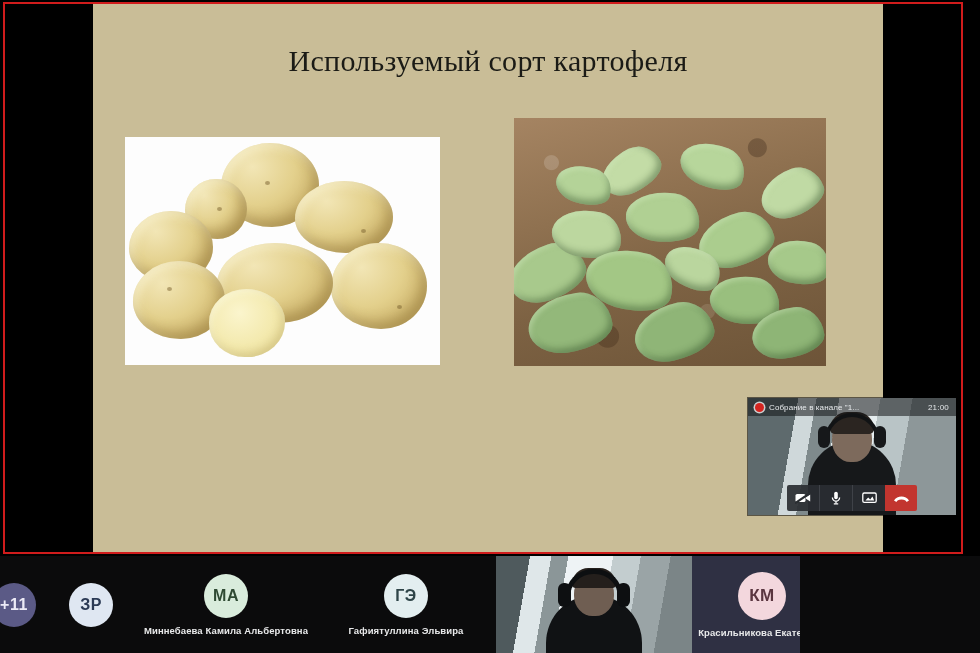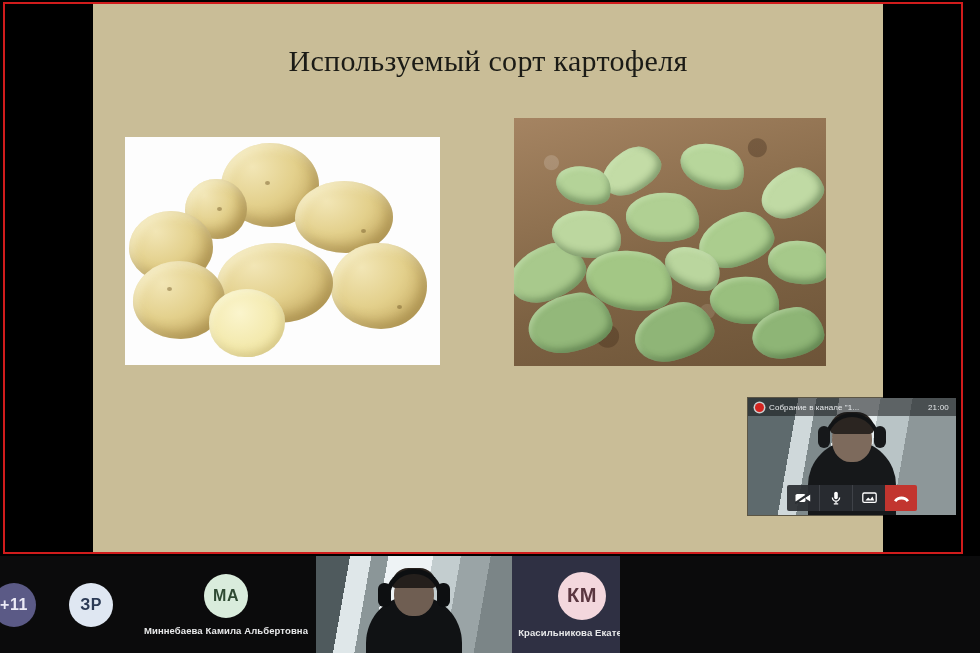--- a/index.html
+++ b/index.html
@@ -294,21 +294,21 @@
     display: flex;
     align-items: center;
     justify-content: center;
     font-size: 16px;
     font-weight: 700;
     letter-spacing: 0.5px;
   }
   .p-avatar.lg {
     width: 48px;
     height: 48px;
-    font-size: 20px;
+    font-size: 17px;
   }
   .p-name {
     margin-top: 7px;
     font-size: 9.5px;
     color: #e8e9ea;
     white-space: nowrap;
     max-width: 100%;
     overflow: hidden;
     text-overflow: ellipsis;
     font-weight: 600;
@@ -483,20 +483,24 @@
       <div class="p-avatar" style="background:#dfe7f2;color:#2b3a55;">ЗР</div>
     </div>
 
 
 
     <div class="p-tile" style="width:180px;">
       <div class="p-avatar" style="background:#d9ecdc;color:#2f4a33;">МА</div>
       <div class="p-name">Миннебаева Камила Альбертовна</div>
     </div>
 
+    <div class="p-tile" style="width:180px;">
+      <div class="p-avatar" style="background:#e3eef0;color:#2e4448;">ГЭ</div>
+      <div class="p-name">Гафиятуллина Эльвира</div>
+    </div>
 
     <div class="p-video" style="width:196px;">
       <div class="v-person"></div>
       <div class="v-head"></div>
       <div class="v-hair"></div>
       <div class="v-band"></div>
       <div class="v-cup l"></div>
       <div class="v-cup r"></div>
     </div>
 

